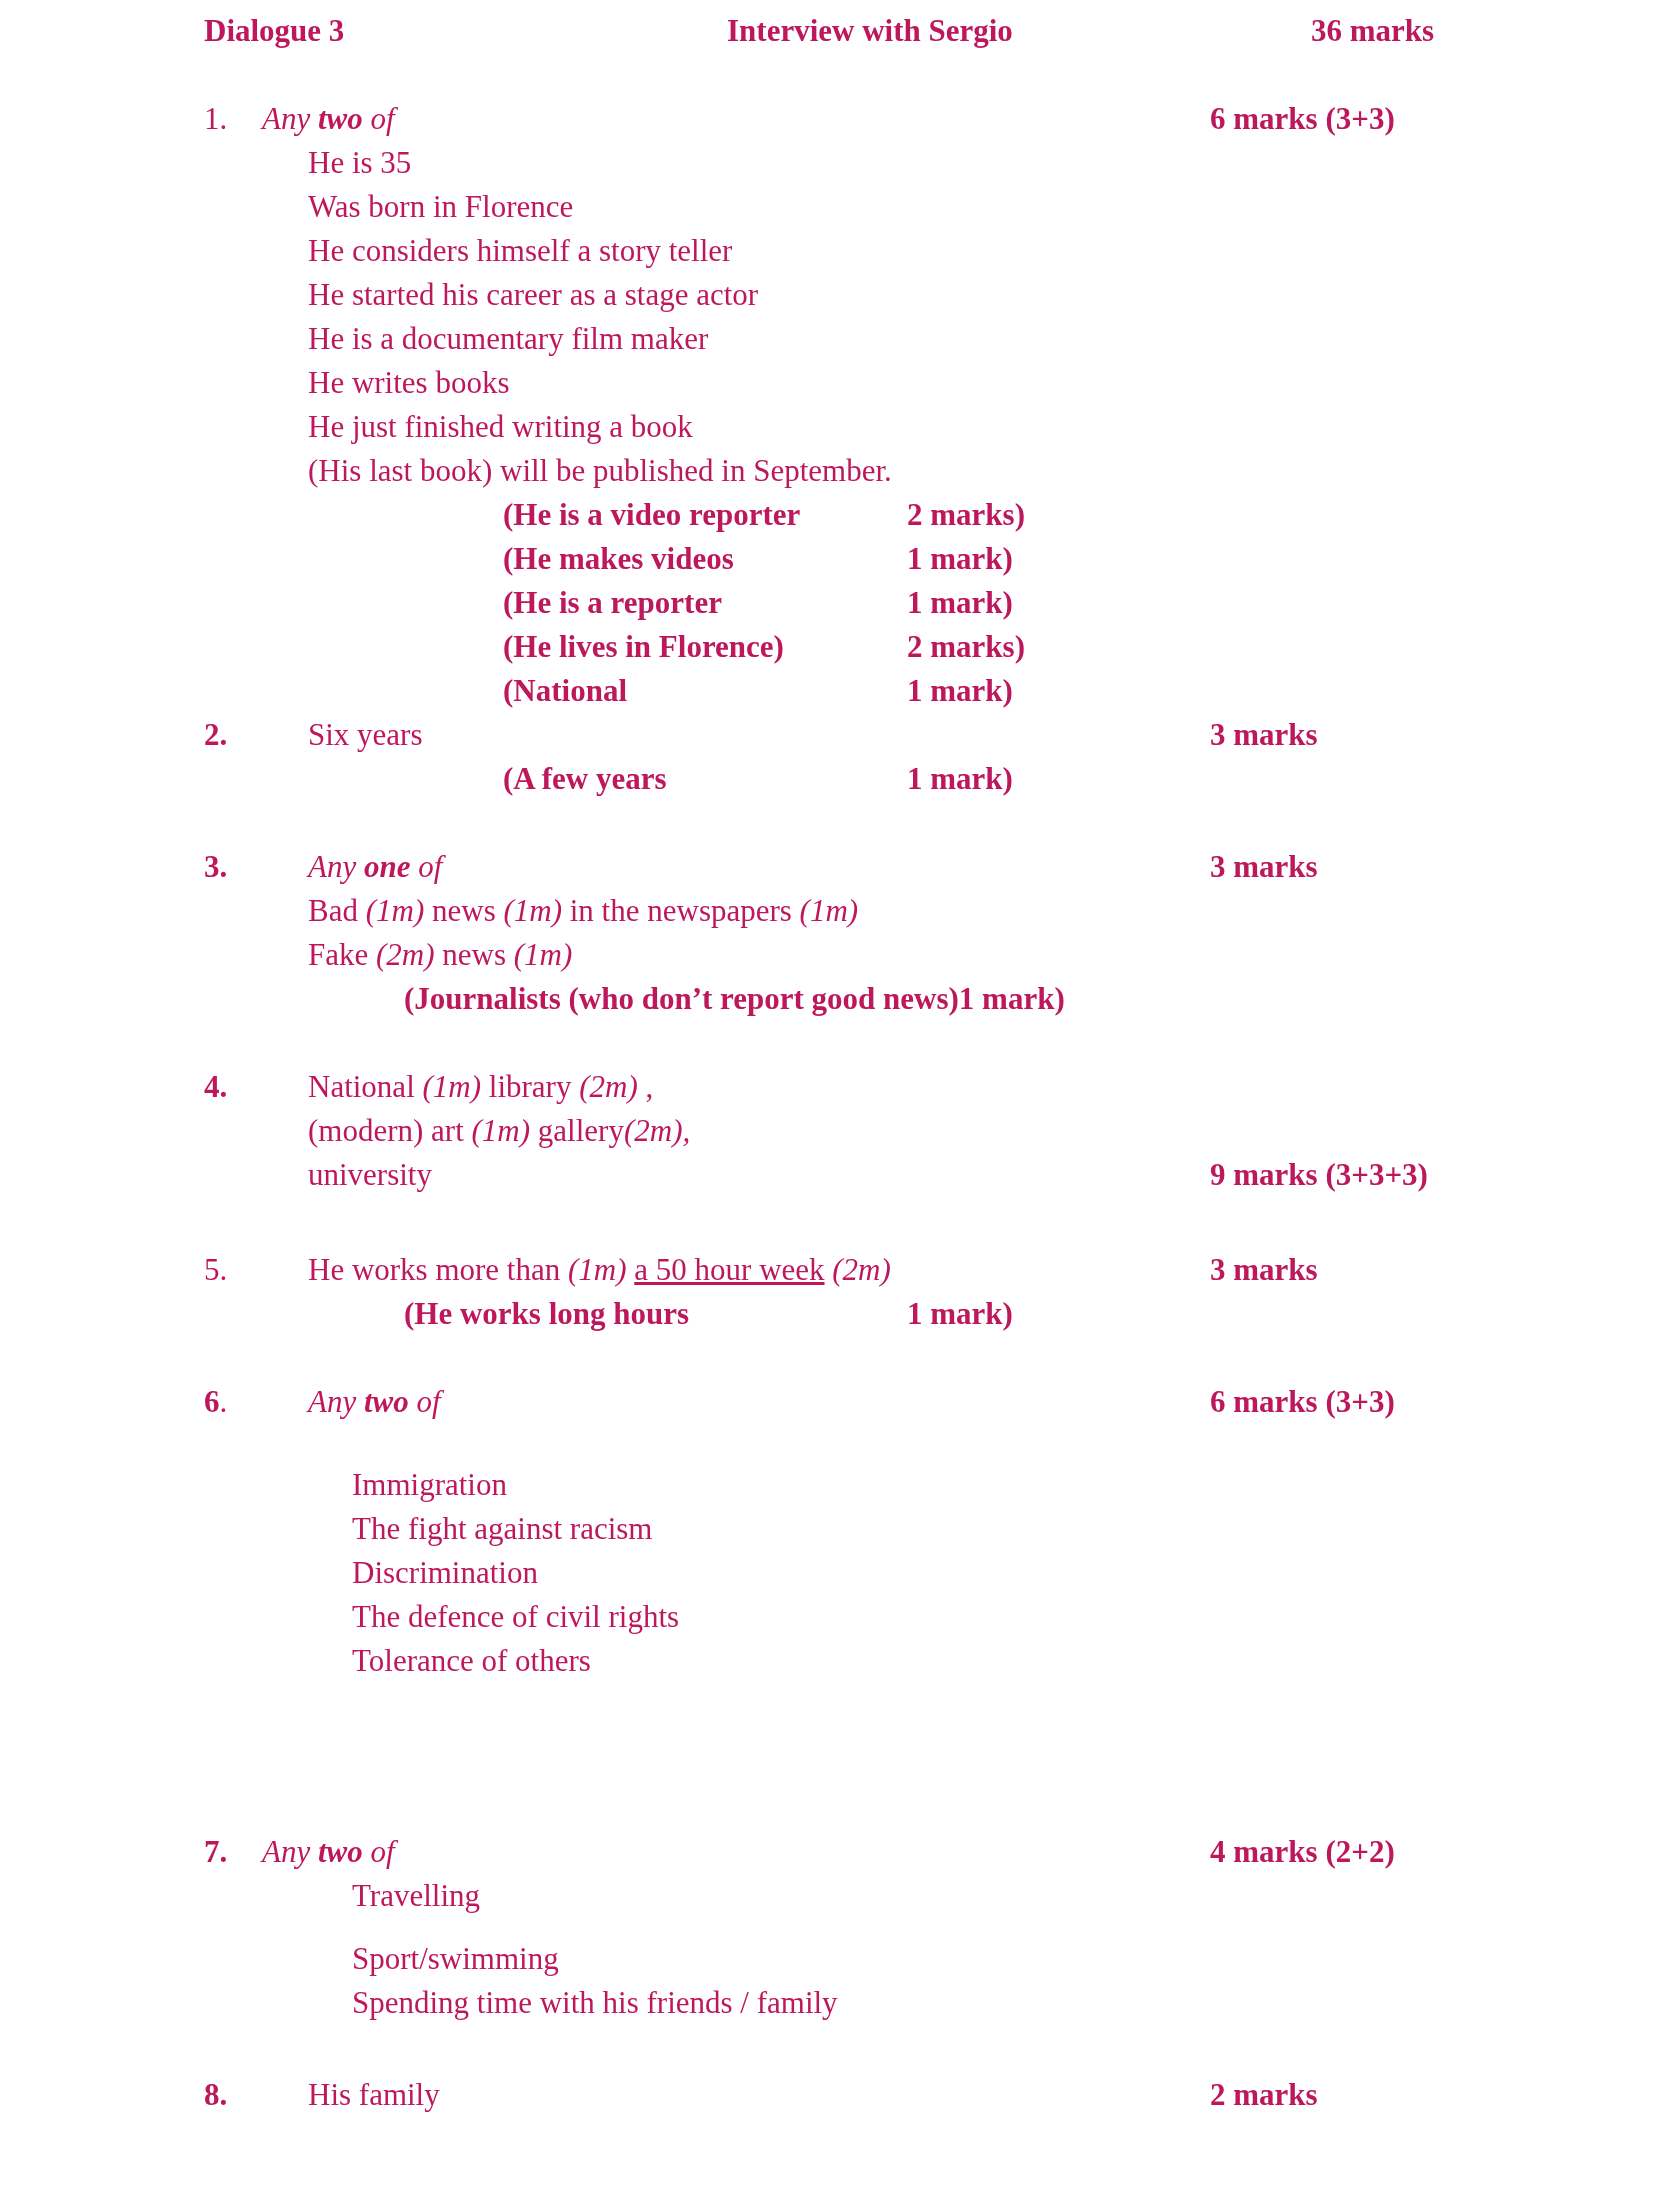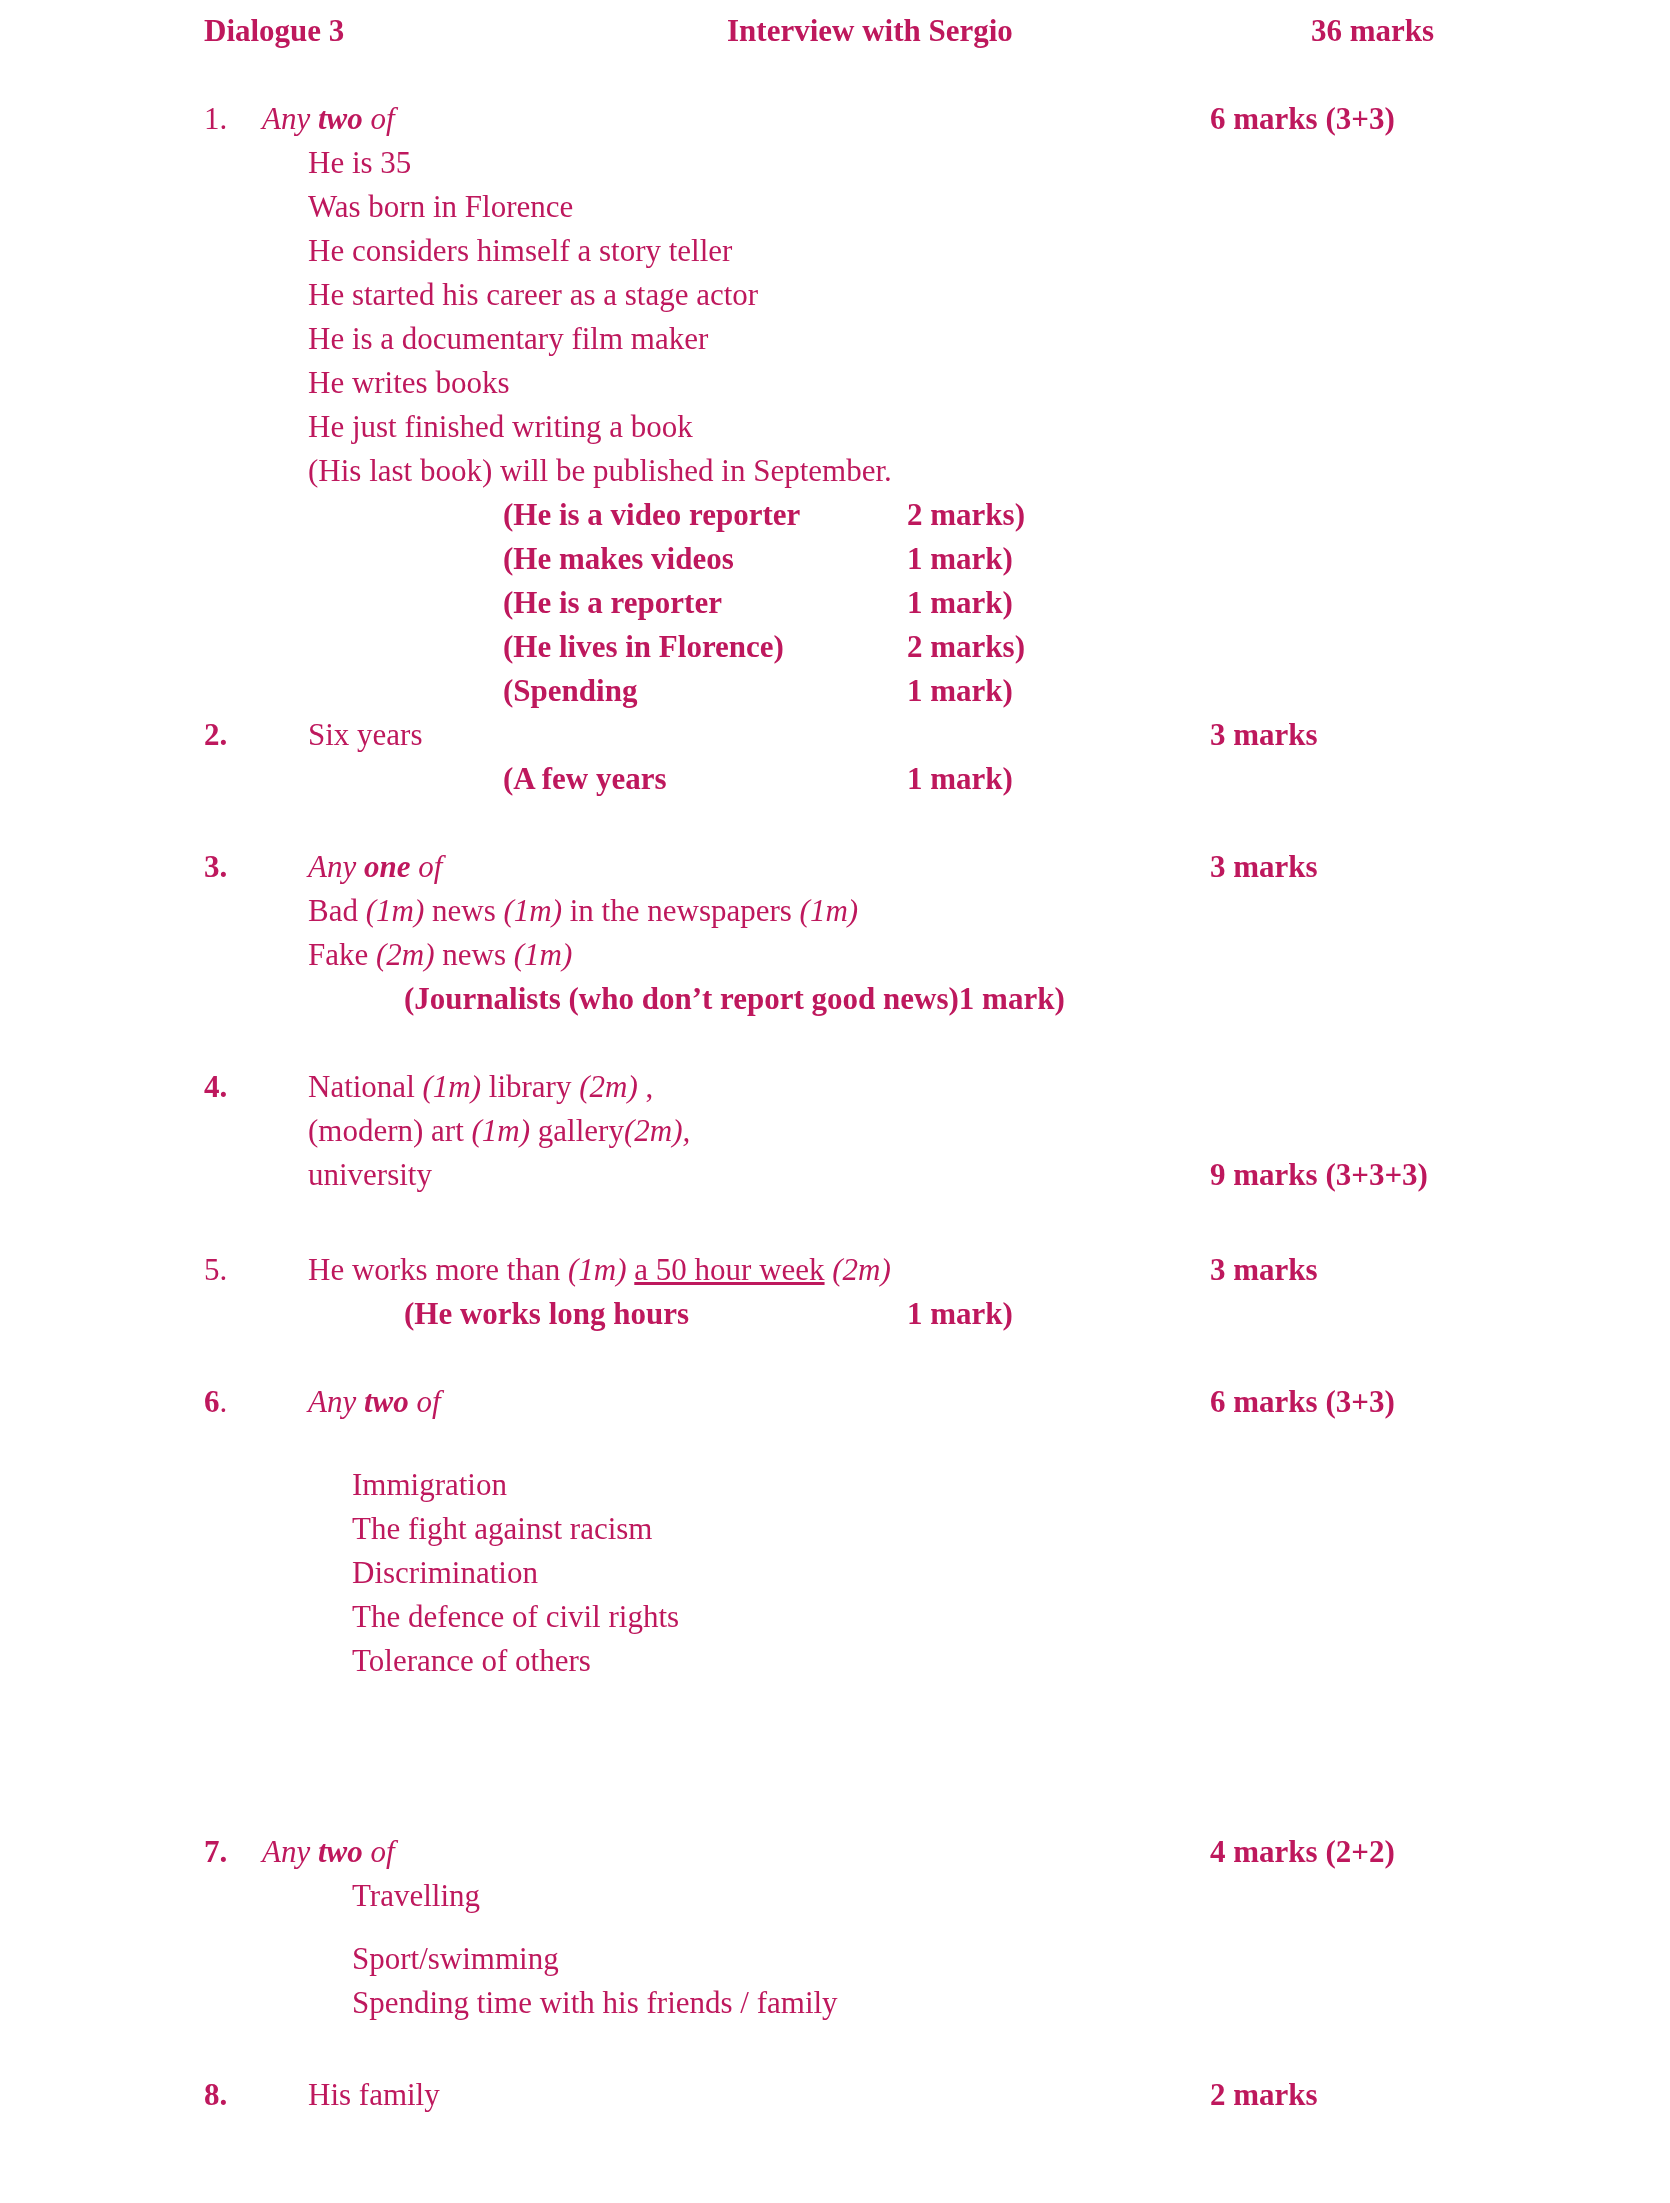--- a/index.html
+++ b/index.html
@@ -77,21 +77,21 @@
       </div>
       <div class="row">
         <span class="body ind-t3"><span style="font-weight: bold;">(He is a reporter</span></span>
         <span class="tabmark"><span style="font-weight: bold;">1 mark)</span></span>
       </div>
       <div class="row">
         <span class="body ind-t3"><span style="font-weight: bold;">(He lives in Florence)</span></span>
         <span class="tabmark"><span style="font-weight: bold;">2 marks)</span></span>
       </div>
       <div class="row">
-        <span class="body ind-t3"><span style="font-weight: bold;">(Spending</span></span>
+        <span class="body ind-t3"><span style="font-weight: bold;">(National</span></span>
         <span class="tabmark"><span style="font-weight: bold;">1 mark)</span></span>
       </div>
       <div class="row">
         <span class="num"><span style="font-weight: bold;">2.</span></span>
         <span class="body ind-t1"><span>Six years</span></span>
         <span class="right-marks">3 marks</span>
       </div>
       <div class="row">
         <span class="body ind-t3"><span style="font-weight: bold;">(A few years</span></span>
         <span class="tabmark"><span style="font-weight: bold;">1 mark)</span></span>

